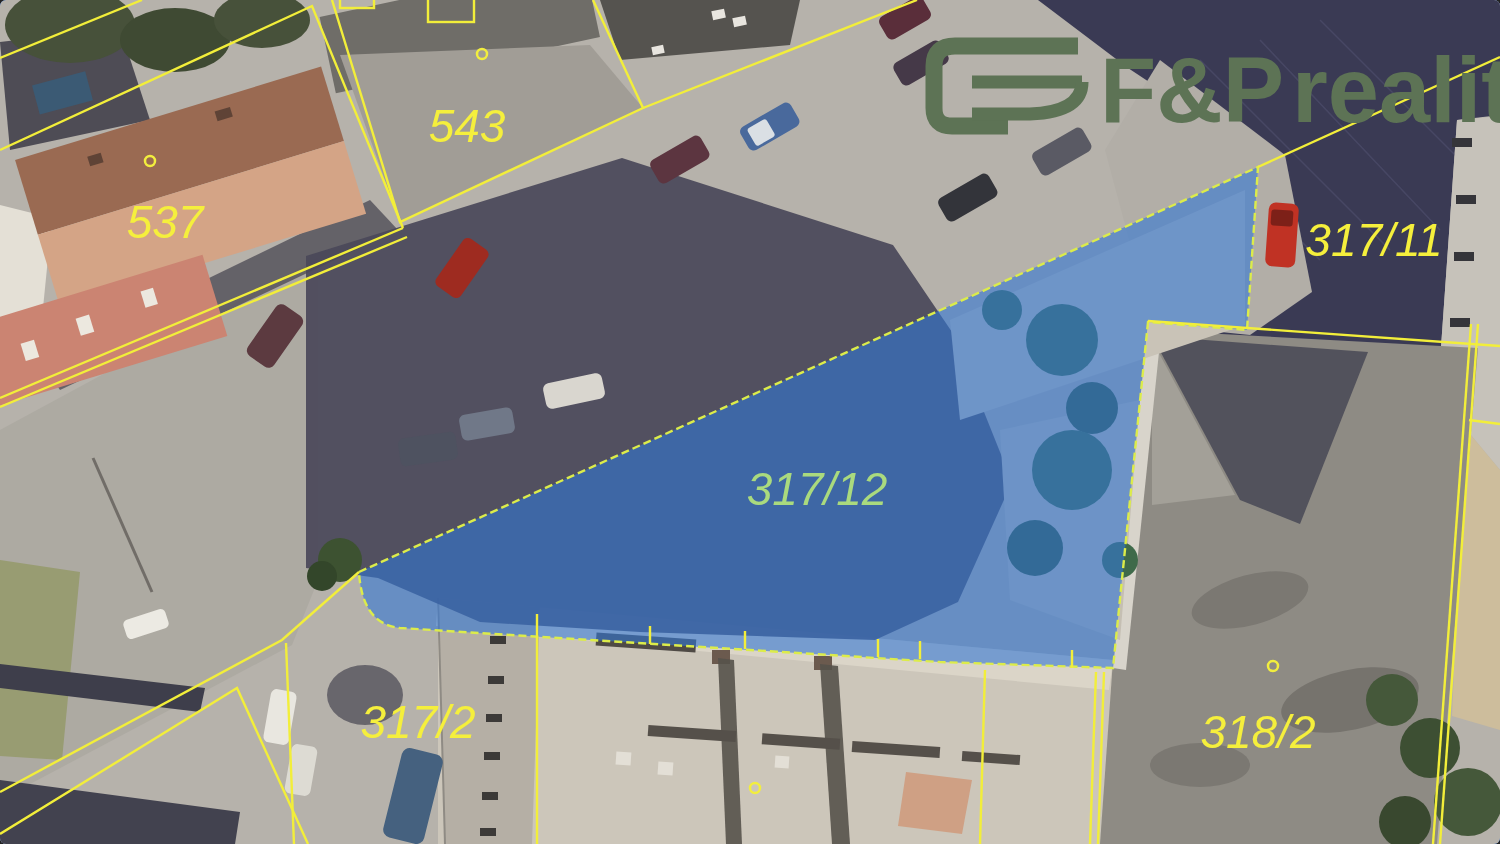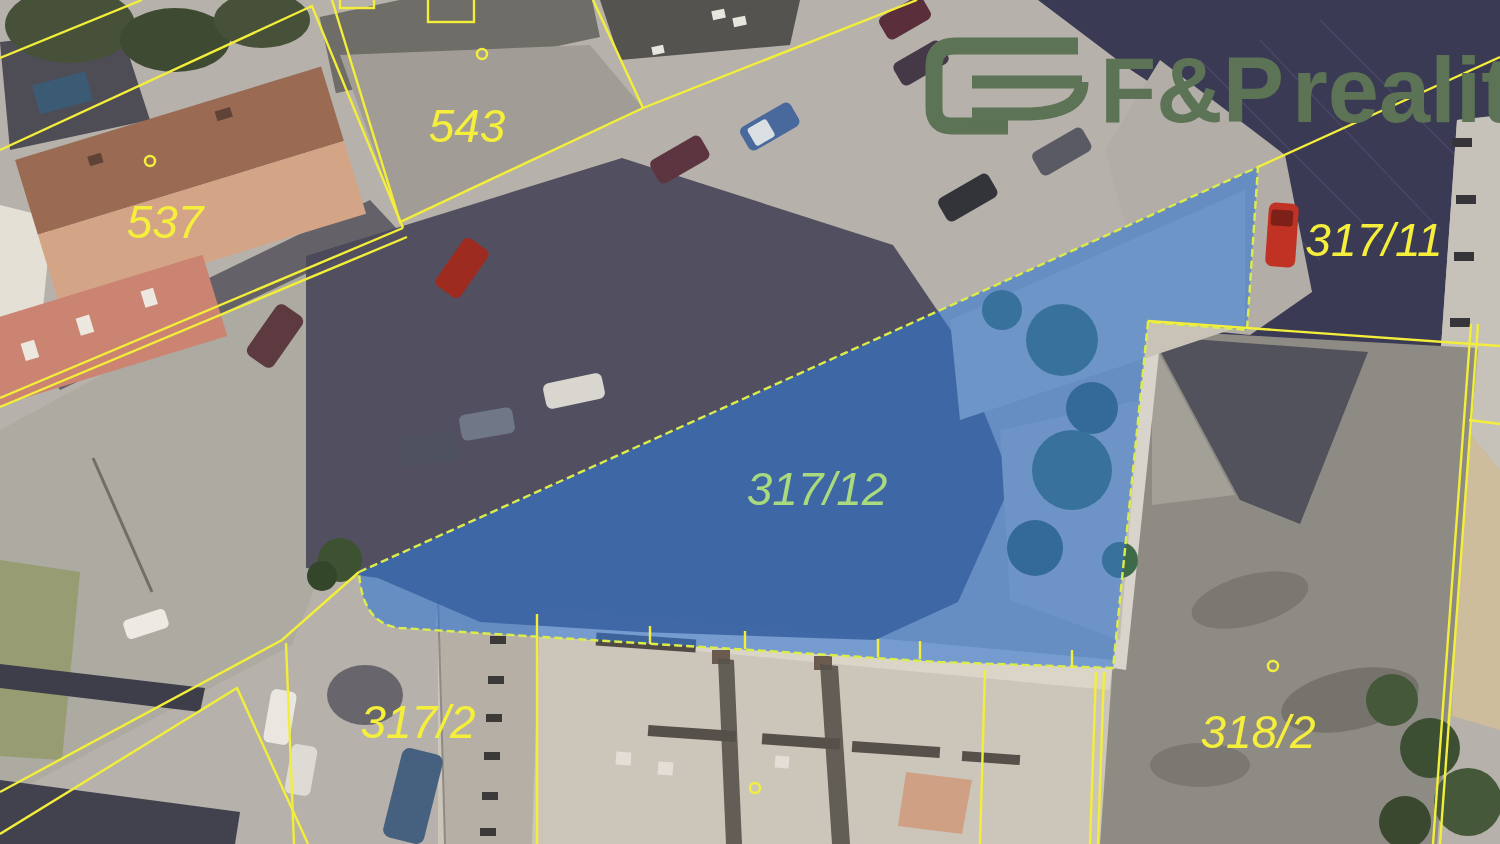--- a/index.html
+++ b/index.html
@@ -1,17 +1,17 @@
 <!DOCTYPE html>
 <html><head>
 <meta charset="utf-8">
 <style>
   html,body{margin:0;padding:0;background:#222;}
   #stage{position:relative;width:1500px;height:844px;overflow:hidden;background:#3b82f6;
-         font-family:"Liberation Sans",sans-serif;}
+         font-family:"Liberation Sans",sans-serif;border-radius:6px;}
   svg{display:block;}
   text{font-family:"Liberation Sans","DejaVu Sans",sans-serif;}
   .parcel-label{font-style:italic;font-size:46px;fill:#f5ef3c;text-anchor:middle;}
   .parcel-label-hl{fill:#aada7e;}
   .logo-text{font-weight:bold;font-size:92px;fill:#5d7355;}
 </style>
 </head>
 <body>
 
 <div id="stage">

